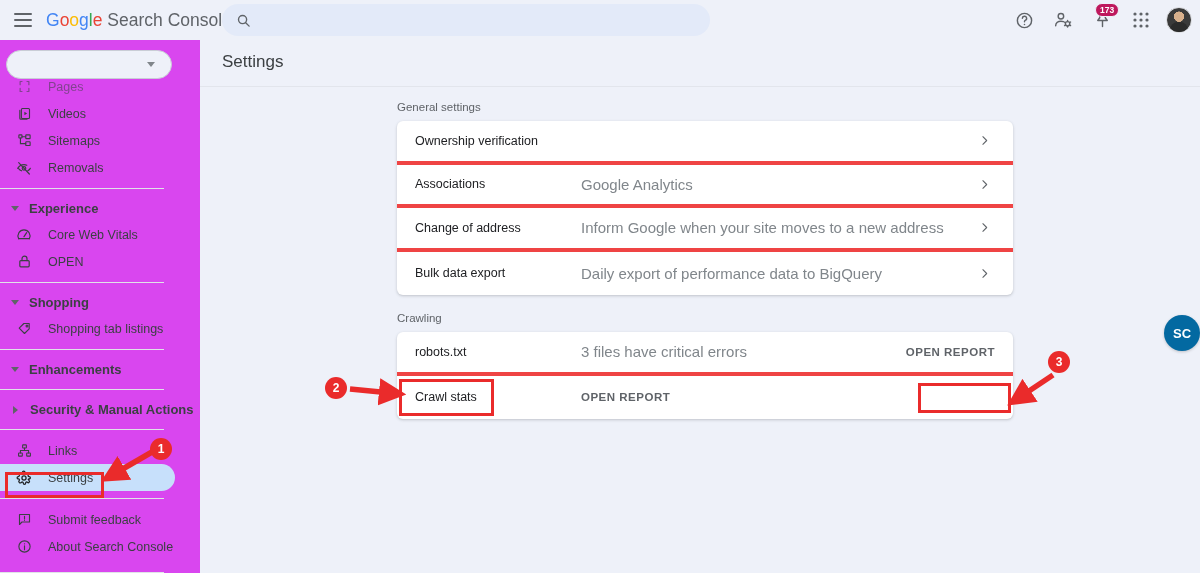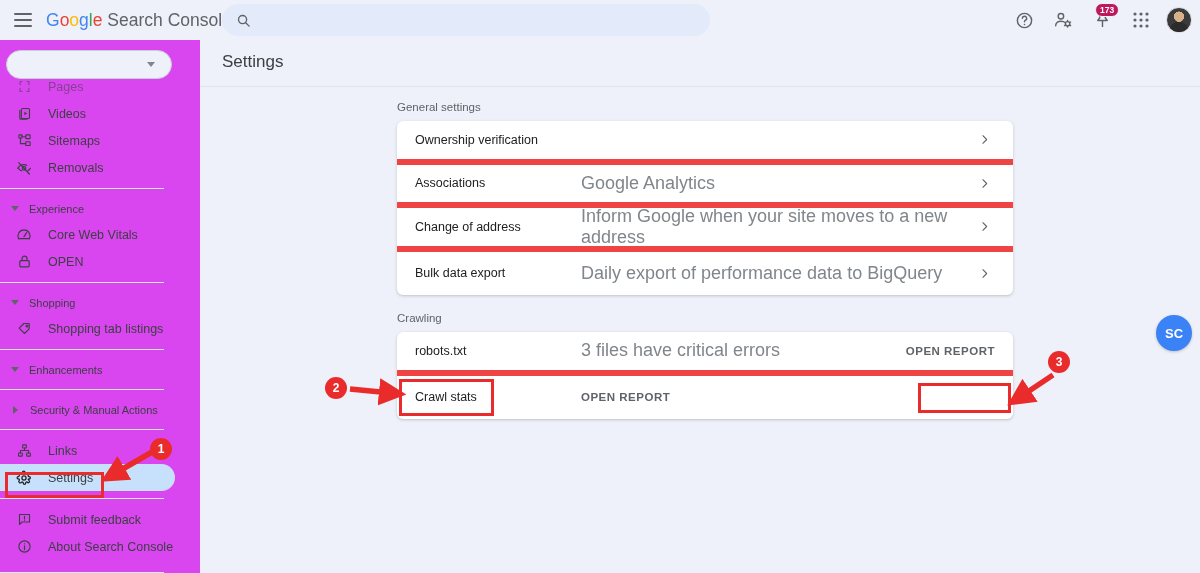--- a/index.html
+++ b/index.html
@@ -103,64 +103,64 @@
     display: flex; align-items: center; height: 25px; padding-left: 8px; cursor: pointer;
   }
   .grouphdr .tri-down {
     width: 0; height: 0; margin-left: 3px; margin-right: 10px;
     border-left: 4px solid transparent; border-right: 4px solid transparent; border-top: 5px solid #5f6368;
   }
   .grouphdr .tri-right {
     width: 0; height: 0; margin-left: 5px; margin-right: 12px;
     border-top: 4px solid transparent; border-bottom: 4px solid transparent; border-left: 5px solid #5f6368;
   }
-  .grouphdr .glbl { font-size: 11px; color: #3c4043; }
+  .grouphdr .glbl { font-size: 13px; color: #3c4043; font-weight: bold; }
   .divider { height: 1px; background: #e0e3e8; margin: 7px 36px 7px 0; }
 
   
   .main { position: absolute; left: 200px; top: 40px; width: 1000px; height: 533px; background:#eef1f9; }
   .pagetitle { position: absolute; left: 22px; top: 12px; font-size: 17px; color: #3c4043; }
   .titlerule { position: absolute; left: 0; top: 46px; width: 1000px; height: 1px; background: #e2e5ec; }
 
   .section-label {
     position: absolute; font-size: 11.5px; color: #5f6368;
   }
   .card {
     position: absolute; background: #fff; border-radius: 6px;
     box-shadow: 0 1px 2px rgba(60,64,67,.16), 0 1px 3px 1px rgba(60,64,67,.07);
     overflow: hidden;
   }
   .row {
     display: flex; align-items: center; height: 43.5px;
-    border-bottom: 6px solid #ef4444; cursor: pointer; position: relative;
+    border-bottom: 4px solid #ef4444; cursor: pointer; position: relative;
   }
   .row:last-child { border-bottom: none; }
   .row .rname { font-size: 12.5px; color: #202124; margin-left: 18px; width: 166px; flex: 0 0 166px; }
-  .row .rdesc { font-size: 18px; color: #80868b; flex: 1; }
+  .row .rdesc { font-size: 15px; color: #80868b; flex: 1; }
   .row .chev { margin-right: 22px; color: #5f6368; display:flex; }
   .row .openrep {
     margin-right: 18px; font-size: 11.5px; font-weight: bold;
     color: #5f6368; letter-spacing: .5px; white-space: nowrap;
   }
 
   
   .ann { position: absolute; z-index: 40; pointer-events: none; }
   .marker {
     position: absolute; width: 22px; height: 22px; border-radius: 50%;
     background: #ea2b2b; color: #fff; font-size: 12px; font-weight: bold;
     display: flex; align-items: center; justify-content: center; z-index: 42;
   }
   .redbox {
     position: absolute; border: 3.5px solid #ea2b2b; z-index: 41; pointer-events: none;
   }
 
   .fab {
-    position: absolute; right: 8px; top: 275px;
+    position: absolute; right: 0; top: 275px;
     width: 36px; height: 36px; border-radius: 50%;
-    background: #3b82f6; color: #fff; font-size: 13px; font-weight: bold;
+    background: #0369a1; color: #fff; font-size: 13px; font-weight: bold;
     display: flex; align-items: center; justify-content: center; cursor: pointer;
     box-shadow: 0 1px 3px rgba(0,0,0,.2); z-index: 30;
   }
   .bottomrule { position: absolute; left: 0; bottom: 0; width: 164px; height: 1px; background: #e0e3e8; }
 </style>
 </head>
 <body>
 
 <div class="app">
 

